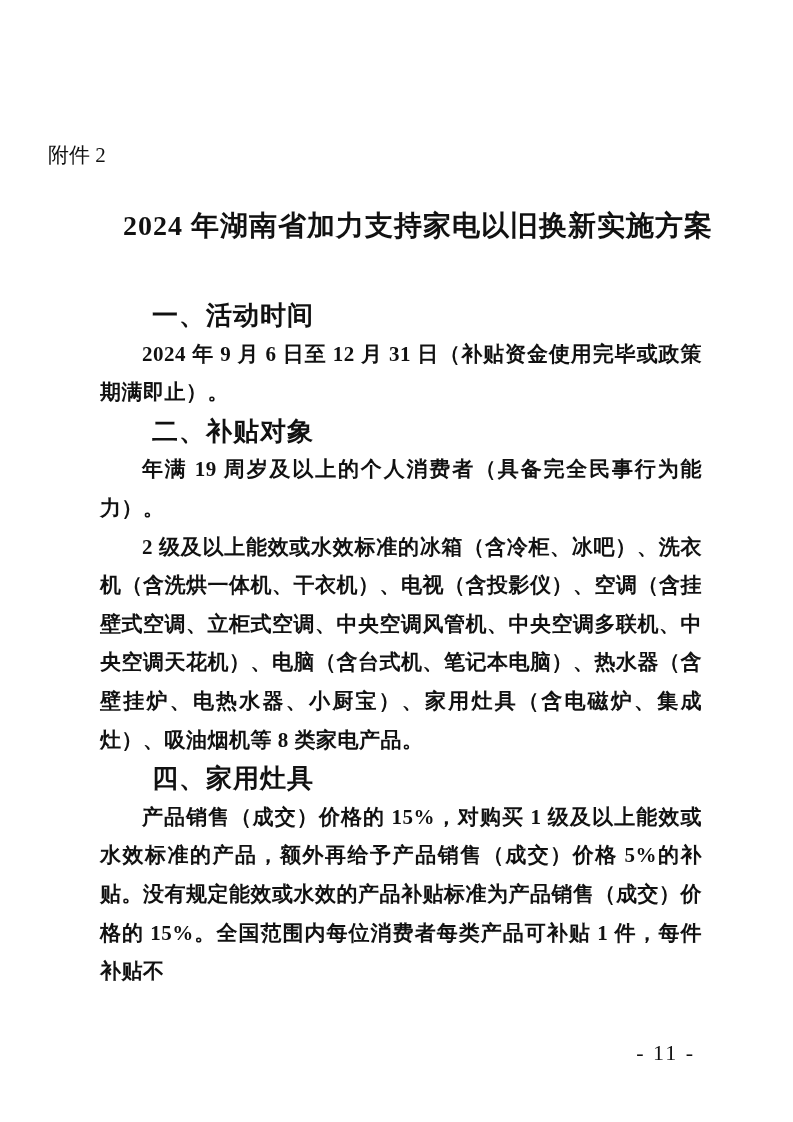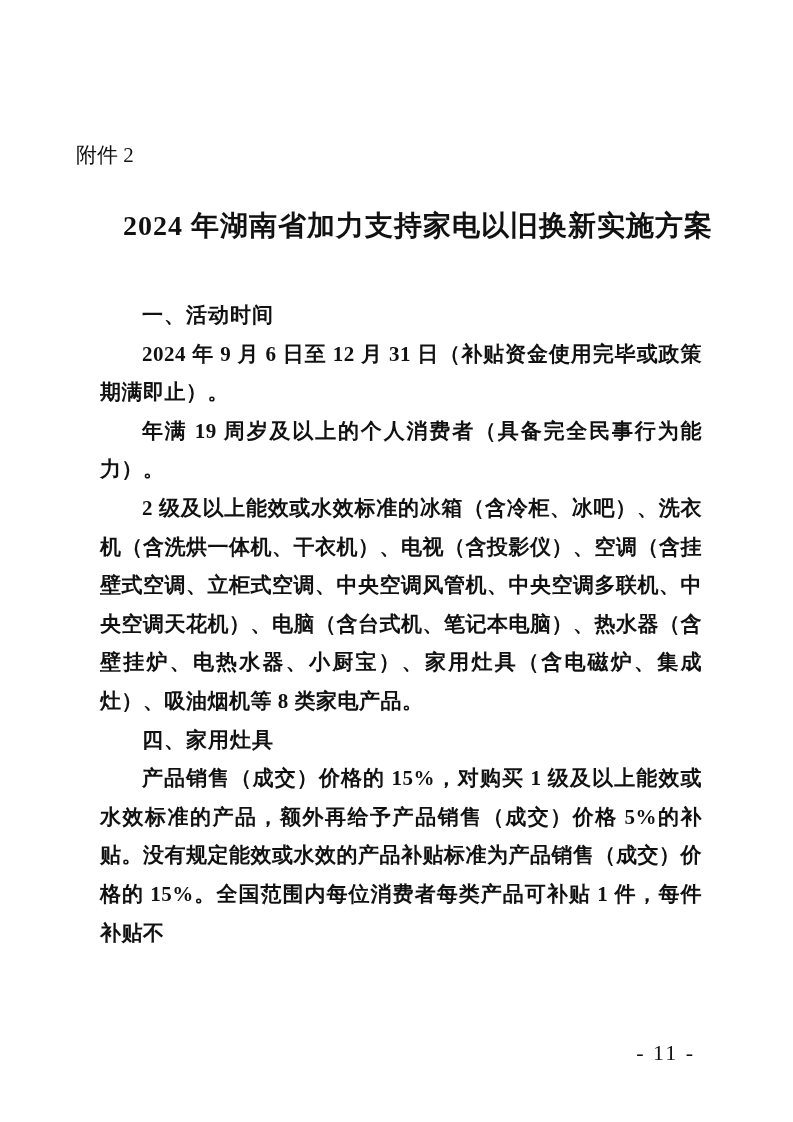--- a/index.html
+++ b/index.html
@@ -12,21 +12,21 @@
     width: 793px;
     height: 1122px;
     background: #ffffff;
     color: #111111;
     font-family: "Liberation Serif", "DejaVu Serif", serif;
     overflow: hidden;
     box-sizing: border-box;
   }
   .attachment-label {
     padding-top: 141px;
-    margin-left: 76px;
+    margin-left: 48px;
     font-size: 21px;
     line-height: 28px;
   }
   .doc-title {
     margin: 34px 80px 0 80px;
     text-align: right;
     font-size: 28px;
     line-height: 46px;
     font-weight: bold;
     letter-spacing: 1px;
@@ -35,21 +35,21 @@
   .content {
     margin: 47px 91px 0 100px;
     font-size: 21px;
     line-height: 38.6px;
   }
   .section {
     margin: 0;
   }
   .section-heading {
     margin: 0;
-    font-size: 21px;
+    font-size: 26px;
     line-height: 38.6px;
     font-weight: bold;
     text-indent: 2em;
     font-family: "Liberation Sans", "DejaVu Sans", sans-serif;
     letter-spacing: 1px;
   }
   .paragraph {
     margin: 0;
     text-indent: 2em;
     text-align: justify;
@@ -76,20 +76,21 @@
   <h1 class="doc-title">2024 年湖南省加力支持家电以旧换新实施方案</h1>
 
   <div class="content">
 
     <section class="section">
       <h2 class="section-heading">一、活动时间</h2>
       <p class="paragraph">2024 年 9 月 6 日至 12 月 31 日（补贴资金使用完毕或政策期满即止）。</p>
     </section>
 
     <section class="section">
+      <h2 class="section-heading">二、补贴对象</h2>
       <p class="paragraph">年满 19 周岁及以上的个人消费者（具备完全民事行为能力）。</p>
     </section>
 
     <section class="section">
       <p class="paragraph">2 级及以上能效或水效标准的冰箱（含冷柜、冰吧）、洗衣机（含洗烘一体机、干衣机）、电视（含投影仪）、空调（含挂壁式空调、立柜式空调、中央空调风管机、中央空调多联机、中央空调天花机）、电脑（含台式机、笔记本电脑）、热水器（含壁挂炉、电热水器、小厨宝）、家用灶具（含电磁炉、集成灶）、吸油烟机等 8 类家电产品。</p>
     </section>
 
     <section class="section">
       <h2 class="section-heading">四、家用灶具</h2>
       <p class="paragraph">产品销售（成交）价格的 15%，对购买 1 级及以上能效或水效标准的产品，额外再给予产品销售（成交）价格 5%的补贴。没有规定能效或水效的产品补贴标准为产品销售（成交）价格的 15%。全国范围内每位消费者每类产品可补贴 1 件，每件补贴不</p>

